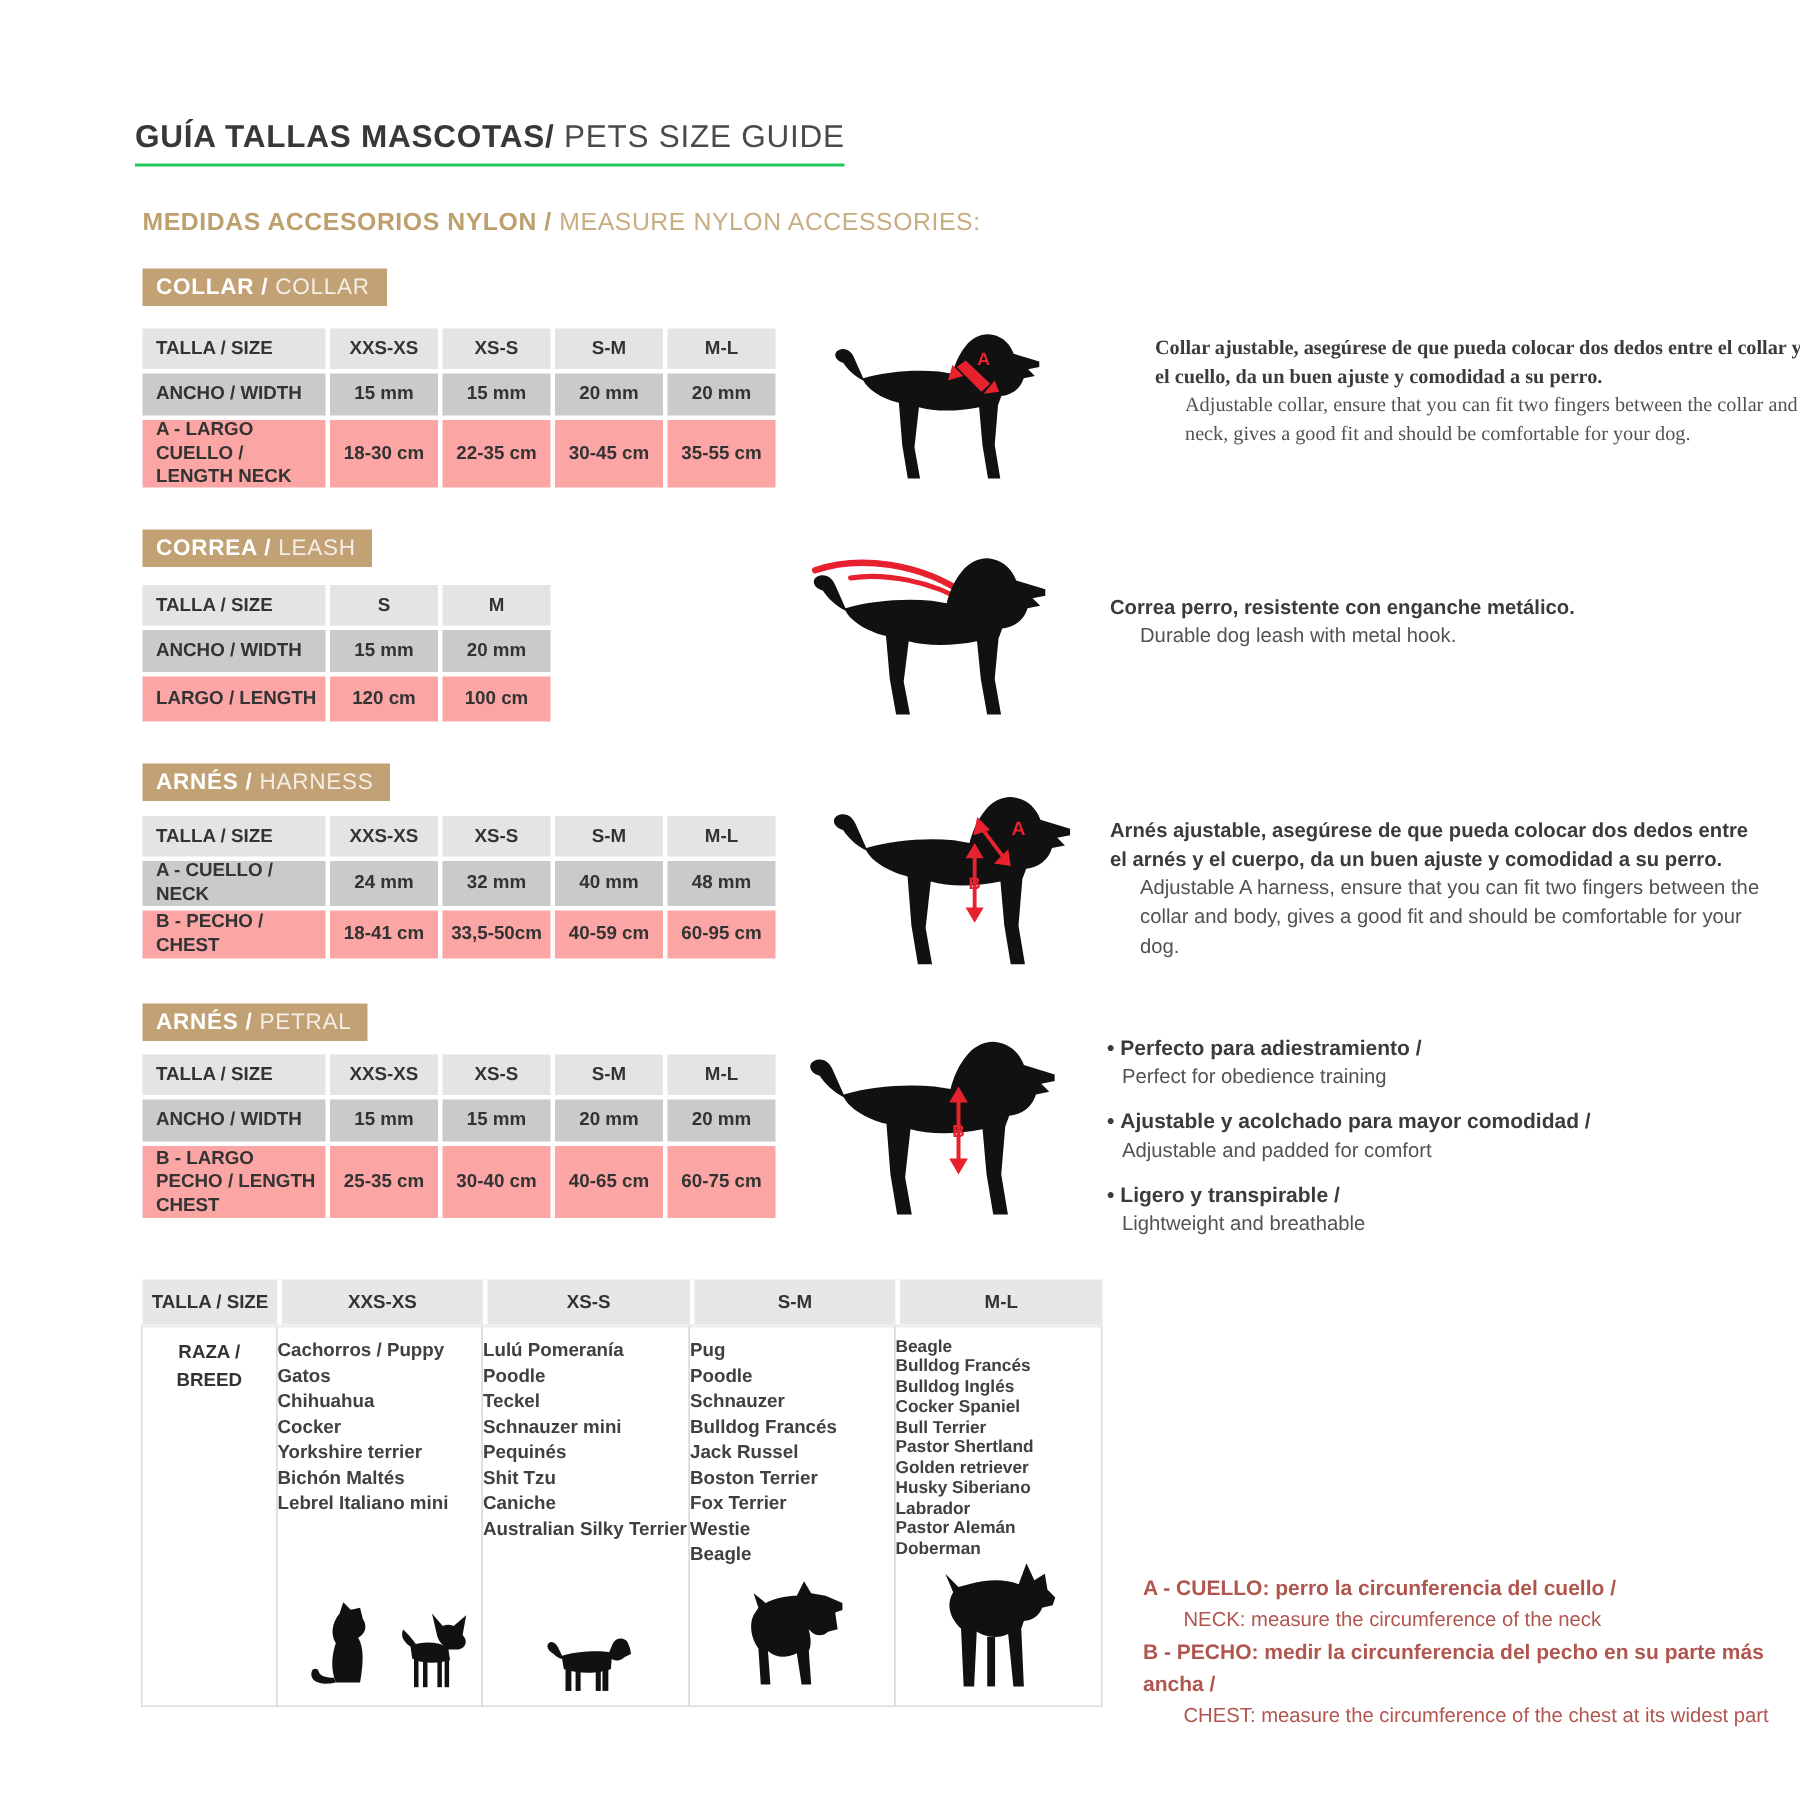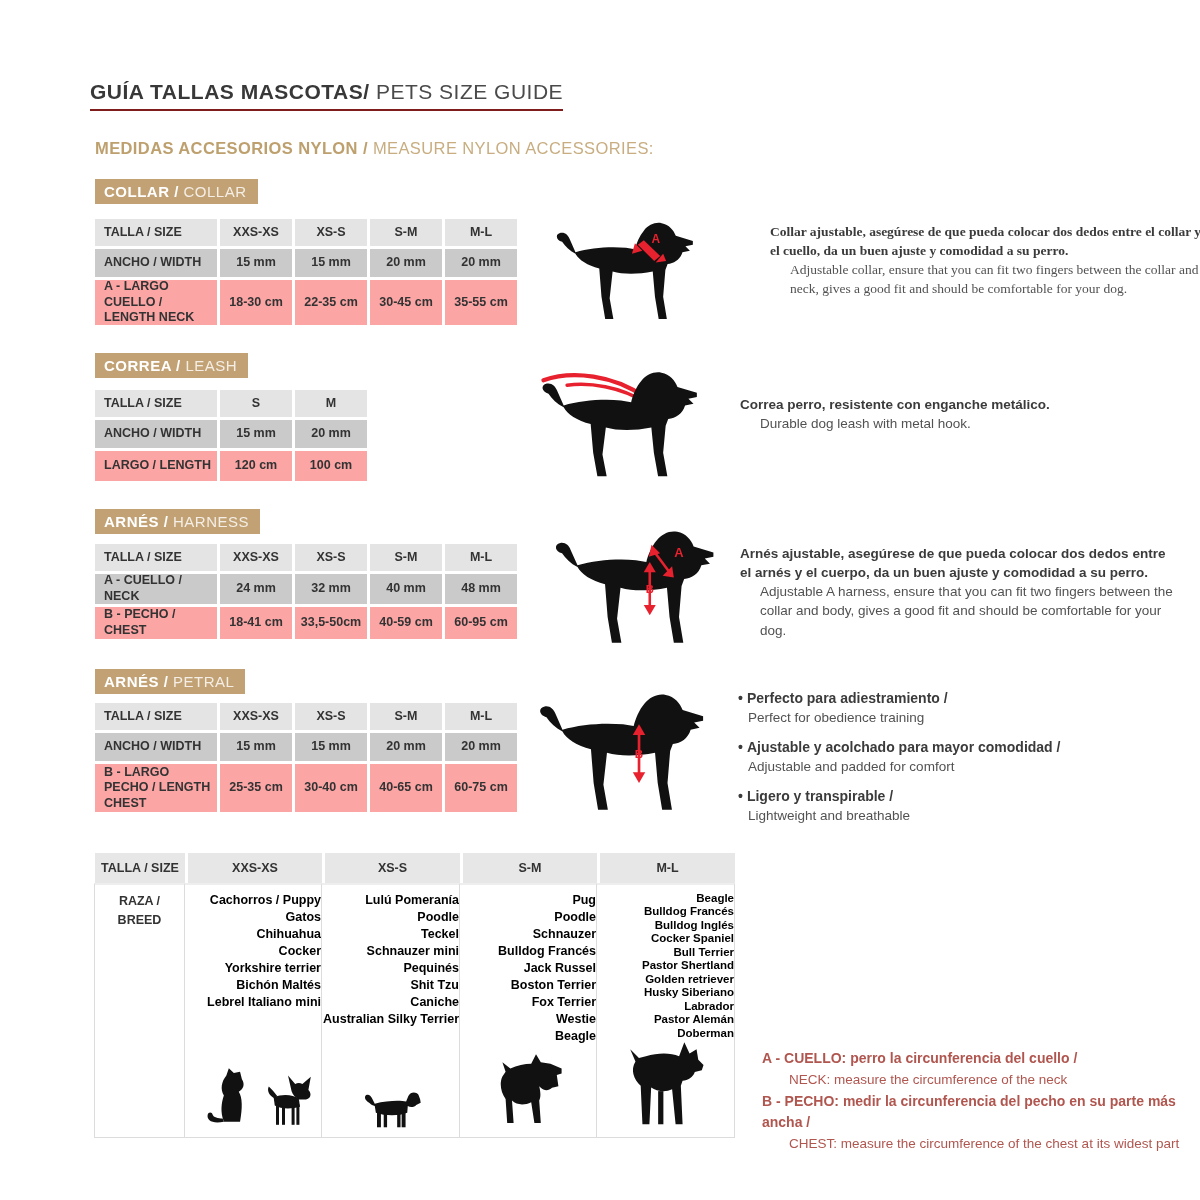--- a/index.html
+++ b/index.html
@@ -4,21 +4,21 @@
 <style>
   * { margin:0; padding:0; box-sizing:border-box; }
   html,body { background:#ffffff; }
   .page {
     position:relative; width:1200px; height:1200px; background:#ffffff;
     font-family:"Liberation Sans", sans-serif; color:#3c3c3c; overflow:hidden;
   }
   .abs { position:absolute; }
 
   
-  .title { font-size:21px; letter-spacing:.5px; border-bottom:2px solid #7f1d1d; padding-bottom:5px; display:inline-block; }
+  .title { font-size:21px; letter-spacing:.5px; border-bottom:2px solid #22c55e; padding-bottom:5px; display:inline-block; }
   .title .b { font-weight:bold; color:#383838; }
   .title .r { font-weight:normal; color:#4a4a4a; }
 
   .subtitle { font-size:16.5px; letter-spacing:.4px; }
   .subtitle .b { font-weight:bold; color:#bda06e; }
   .subtitle .r { font-weight:normal; color:#c8ad80; }
 
   
   .badge { background:#c2a274; color:#ffffff; display:inline-block; padding:4px 11px 4px 9px; font-size:15px; letter-spacing:.5px; }
   .badge .b { font-weight:bold; color:#ffffff; }
@@ -53,21 +53,21 @@
     height:30px; background:#e7e7e7; display:flex; align-items:center; justify-content:center;
     font-size:12.5px; font-weight:bold; color:#333; border-left:3px solid #ffffff;
   }
   .breed-table .hcell:first-child { border-left:none; }
   .breed-table .bcell {
     height:255px; position:relative; border:1px solid #dcdcdc; border-top:2px solid #eeeeee; margin-left:-1px;
     padding-top:7px;
   }
   .breed-table .bcell:first-child { margin-left:0; display:flex; align-items:center; justify-content:center; }
   .raza-label { font-size:12.5px; font-weight:bold; color:#333; text-align:center; line-height:1.5; }
-  .breeds { text-align:right; font-size:12.5px; font-weight:bold; color:#000000; }
+  .breeds { text-align:left; font-size:12.5px; font-weight:bold; color:#404040; }
   .breeds div { line-height:1.36; }
   .breeds.tight { font-size:11.5px; }
   .breeds.tight div { line-height:1.17; }
   .animals { position:absolute; bottom:3px; left:0; right:0; display:flex; align-items:flex-end; justify-content:center; gap:8px; }
 
   
   .notes { font-size:13.5px; color:#b0564f; }
   .notes .es { font-weight:bold; font-size:14px; line-height:1.55; }
   .notes .en { font-weight:normal; padding-left:27px; line-height:1.55; }
 

